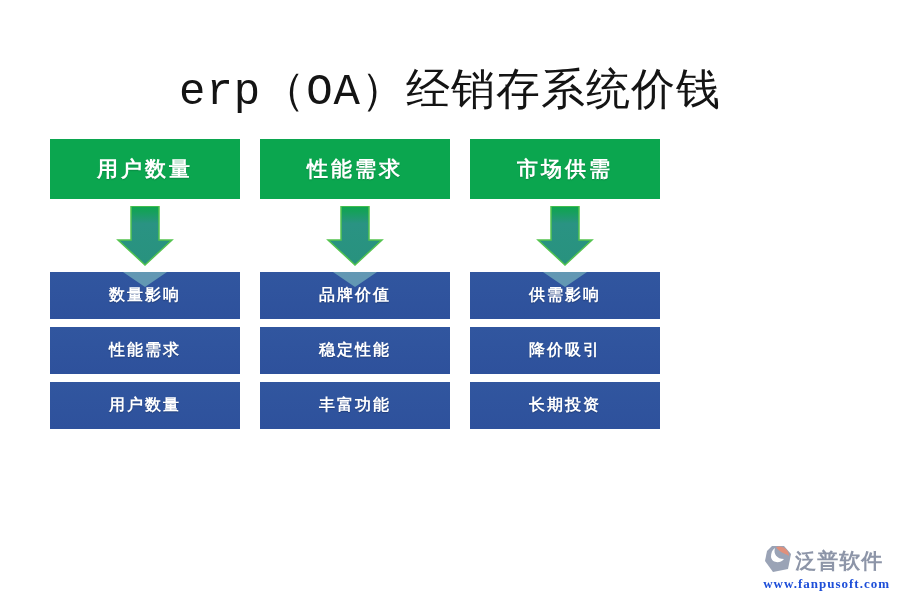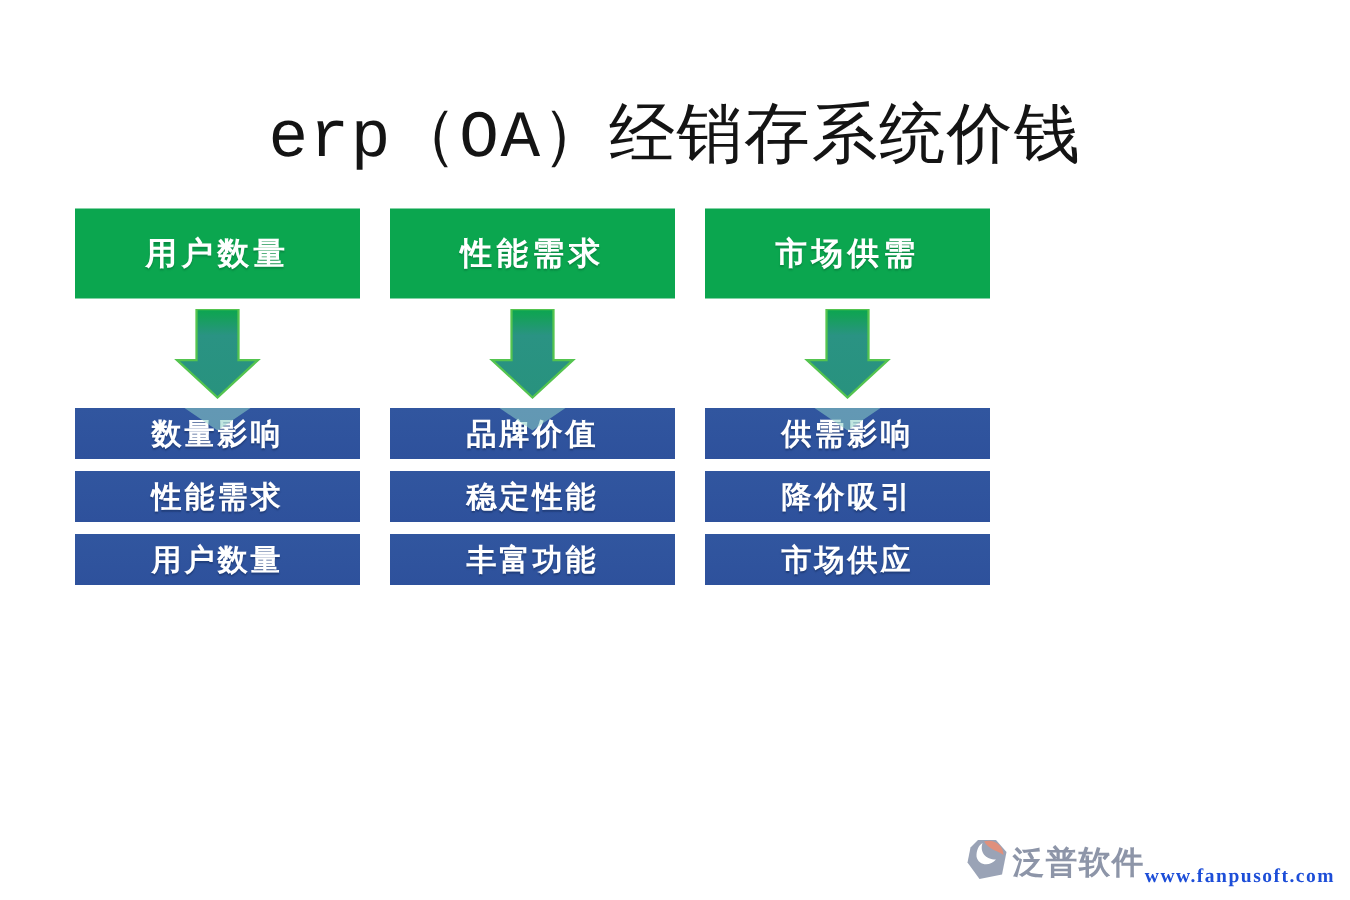--- a/index.html
+++ b/index.html
@@ -57,25 +57,25 @@
   .arrow-wrap {
     height: 60px;
     margin: 7px 0 6px 0;
     display: flex;
     align-items: flex-start;
     justify-content: center;
   }
   .factor-item {
     position: relative;
     width: 100%;
-    height: 34px;
+    height: 47px;
     margin-bottom: 8px;
     background: linear-gradient(#31569f, #2e519c);
     color: #ffffff;
-    font-size: 20px;
+    font-size: 16px;
     font-weight: bold;
     letter-spacing: 2px;
     display: flex;
     align-items: center;
     justify-content: center;
     text-shadow: 0 1px 1px rgba(10,25,60,0.35);
   }
   .factor-item.first::before {
     content: "";
     position: absolute;
@@ -86,22 +86,21 @@
     height: 0;
     border-left: 22px solid transparent;
     border-right: 22px solid transparent;
     border-top: 15px solid rgba(140, 207, 196, 0.55);
   }
   .footer-brand {
     position: absolute;
     right: 10px;
     bottom: 8px;
     display: flex;
-    flex-direction: row;
-    align-items: flex-end;
+    flex-direction: column;
   }
   .brand-row {
     display: flex;
     align-items: center;
     gap: 2px;
   }
   .brand-name {
     font-size: 21px;
     font-weight: bold;
     color: #8d95a8;
@@ -167,21 +166,21 @@
 
     <div class="column">
       <div class="factor-header">市场供需</div>
       <div class="arrow-wrap">
         <svg width="58" height="60" viewBox="0 0 58 60">
           <path d="M15 0 H43 V34 H56 L29 59 L2 34 H15 Z" fill="url(#arrowGrad)" stroke="#54c44f" stroke-width="1.5"></path>
         </svg>
       </div>
       <div class="factor-item first">供需影响</div>
       <div class="factor-item">降价吸引</div>
-      <div class="factor-item">市场供应</div>
+      <div class="factor-item">长期投资</div>
     </div>
 
 
   </div>
 
   <div class="footer-brand">
     <div class="brand-row">
       <span>
         <svg width="30" height="30" viewBox="0 0 30 30">
           <path d="M9 2 L21 2 L28 10 L25 25 L10 28 L2 17 L4 7 Z" fill="#9aa3b6"></path>

